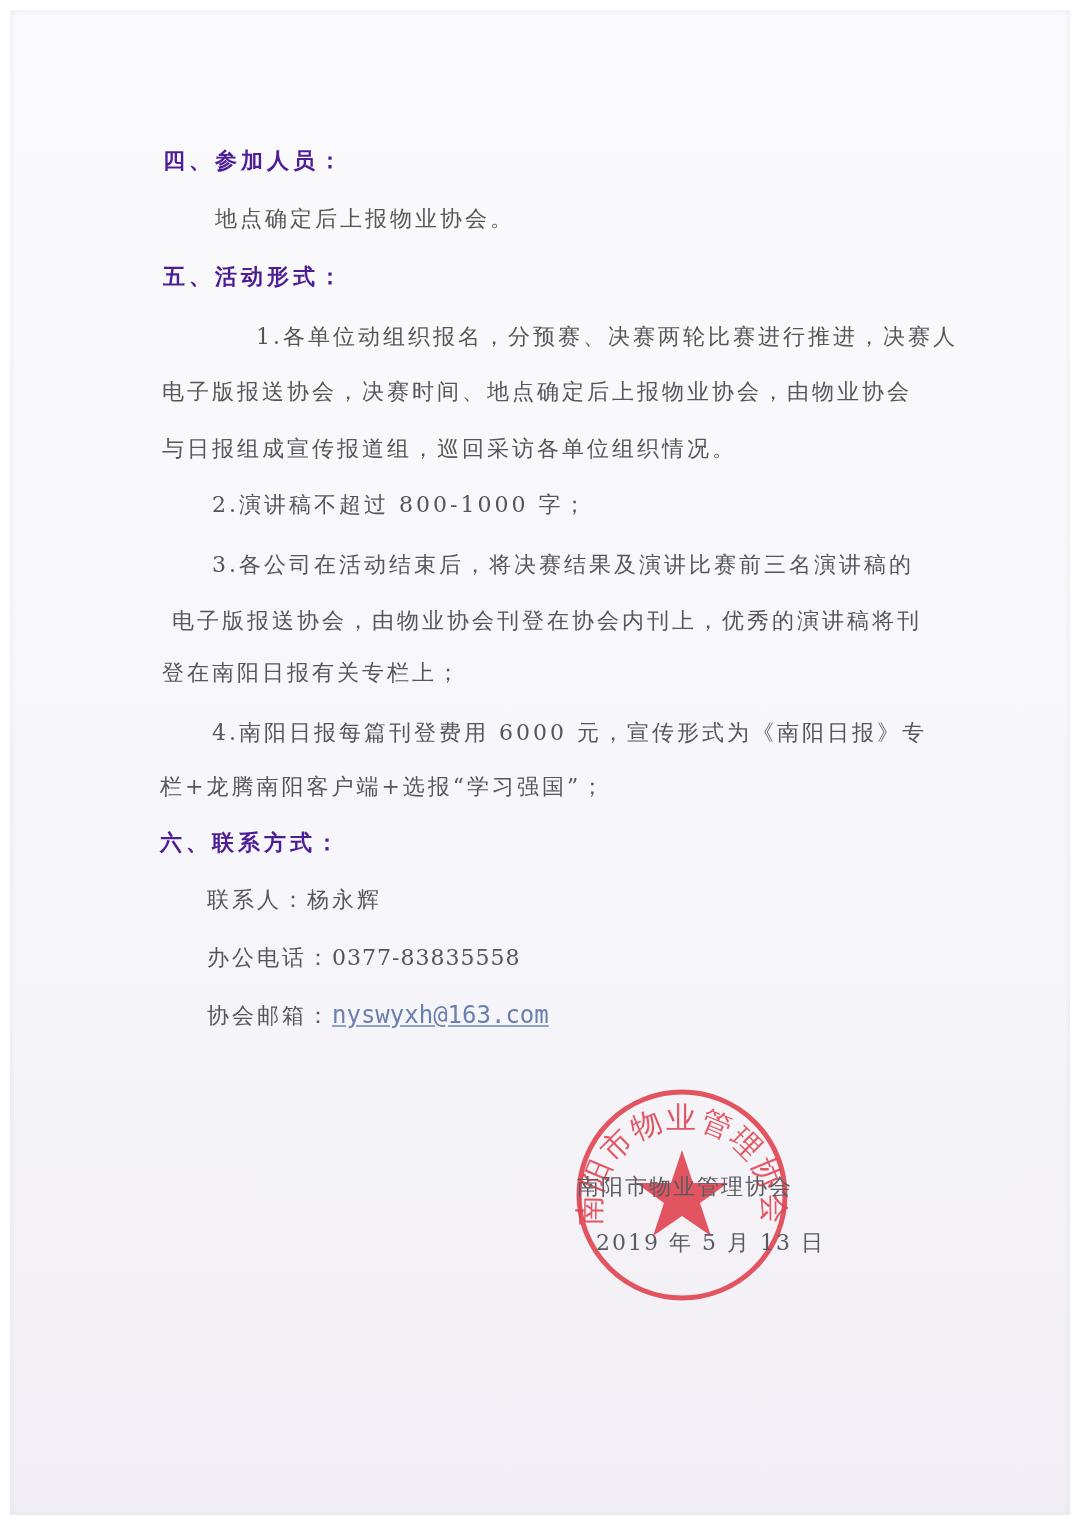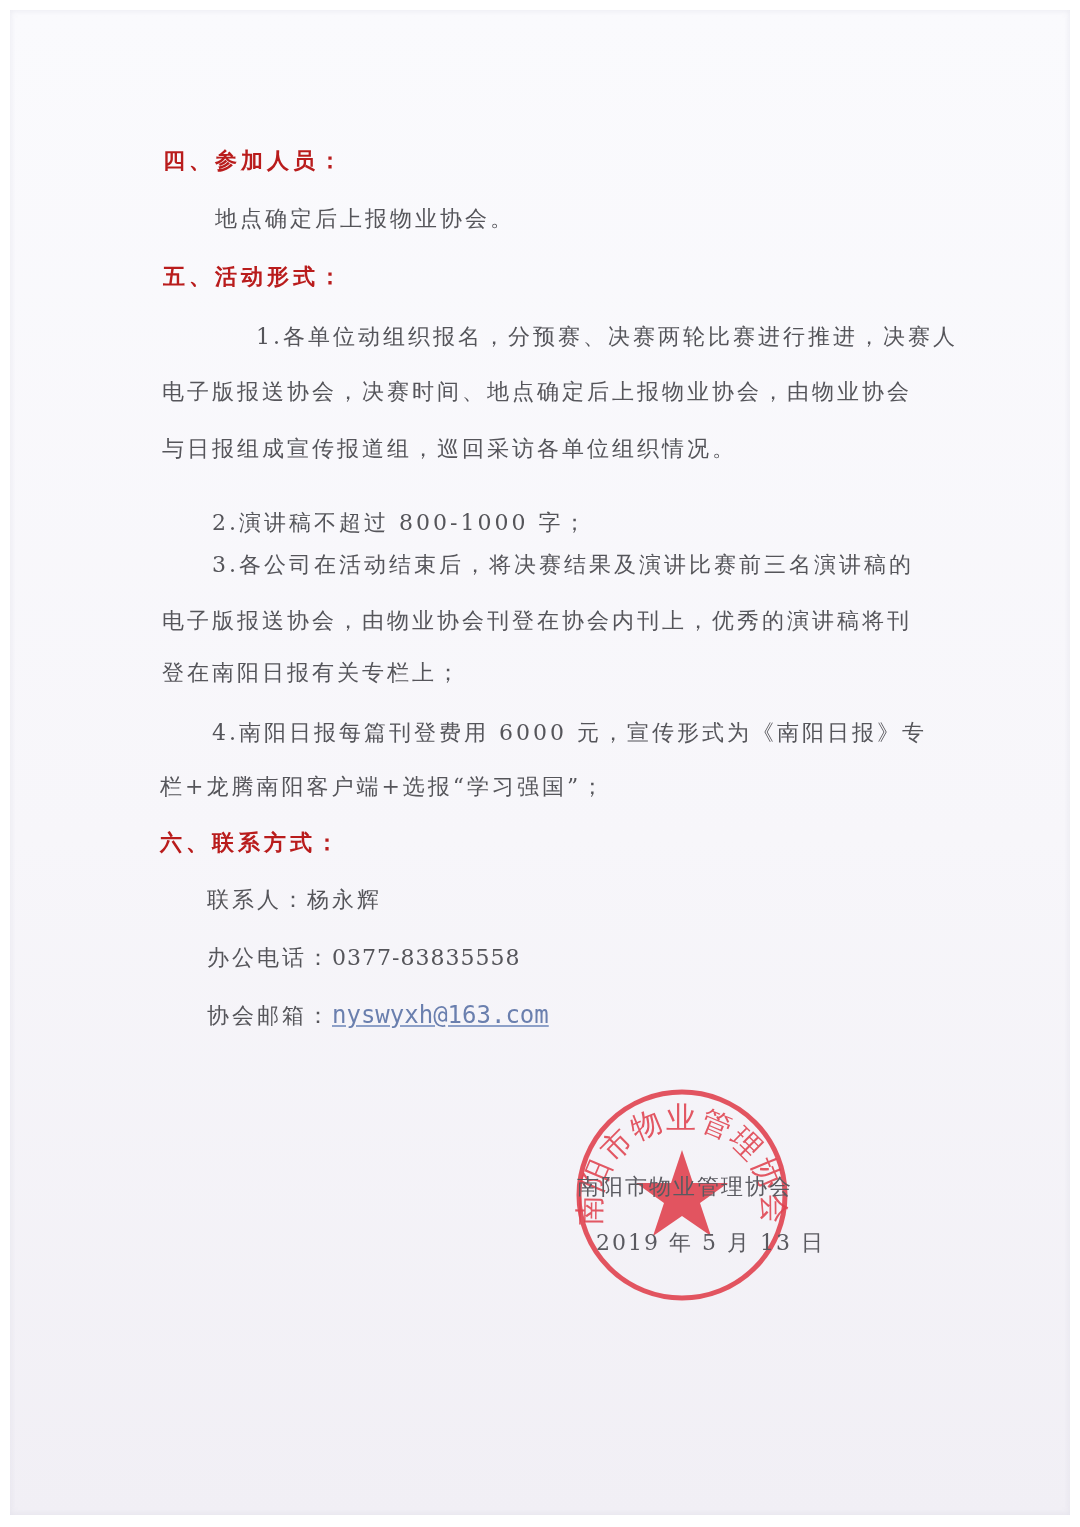--- a/index.html
+++ b/index.html
@@ -10,21 +10,21 @@
   }
   .paper {
     position: absolute; left: 10px; top: 10px; width: 1060px; height: 1505px;
     background: linear-gradient(180deg, #fafafd 0%, #f7f6fa 55%, #f1eff5 100%);
     box-shadow: inset 0 0 6px rgba(200,200,215,0.35);
   }
   .line {
     position: absolute; white-space: nowrap;
     font-size: 22px; color: #4a4a4f; letter-spacing: 3px;
   }
-  .heading { font-weight: bold; color: #b91c1c; letter-spacing: 4px; }
+  .heading { font-weight: bold; color: #4c1d95; letter-spacing: 4px; }
   .body-text { color: #55555a; }
   .email {
     color: #6a7fae; text-decoration: underline; text-decoration-color: #8da0c8;
     font-family: "DejaVu Sans Mono", "Liberation Mono", monospace; letter-spacing: 0;
     font-size: 24px;
   }
   .seal {
     position: absolute; left: 575px; top: 1088px; width: 214px; height: 214px;
   }
   .sig { position: absolute; white-space: nowrap; font-size: 22px; color: #5a5a60; letter-spacing: 2px; }
@@ -36,24 +36,24 @@
 
 <div class="line heading" style="left:163px; top:146px;">四、参加人员：</div>
 <div class="line body-text" style="left:215px; top:204px;">地点确定后上报物业协会。</div>
 
 <div class="line heading" style="left:163px; top:262px;">五、活动形式：</div>
 
 <div class="line body-text" style="left:212px; top:322px;margin-left:44px;">1.各单位动组织报名，分预赛、决赛两轮比赛进行推进，决赛人</div>
 <div class="line body-text" style="left:162px; top:377px;">电子版报送协会，决赛时间、地点确定后上报物业协会，由物业协会</div>
 <div class="line body-text" style="left:162px; top:434px;">与日报组成宣传报道组，巡回采访各单位组织情况。</div>
 
-<div class="line body-text" style="left:212px; top:508px;">2.演讲稿不超过 800-1000 字；</div>
+<div class="line body-text" style="left:212px; top:490px;">2.演讲稿不超过 800-1000 字；</div>
 
 <div class="line body-text" style="left:212px; top:550px;">3.各公司在活动结束后，将决赛结果及演讲比赛前三名演讲稿的</div>
-<div class="line body-text" style="left:162px; top:606px;">电子版报送协会，由物业协会刊登在协会内刊上，优秀的演讲稿将刊</div>
+<div class="line body-text" style="left:172px; top:606px;">电子版报送协会，由物业协会刊登在协会内刊上，优秀的演讲稿将刊</div>
 <div class="line body-text" style="left:162px; top:658px;">登在南阳日报有关专栏上；</div>
 
 <div class="line body-text" style="left:212px; top:718px;">4.南阳日报每篇刊登费用 6000 元，宣传形式为《南阳日报》专</div>
 <div class="line body-text" style="left:160px; top:772px;">栏+龙腾南阳客户端+选报“学习强国”；</div>
 
 <div class="line heading" style="left:160px; top:828px;">六、联系方式：</div>
 
 <div class="line body-text" style="left:207px; top:885px;">
   <span>联系人：</span><span>杨永辉</span>
 </div>

